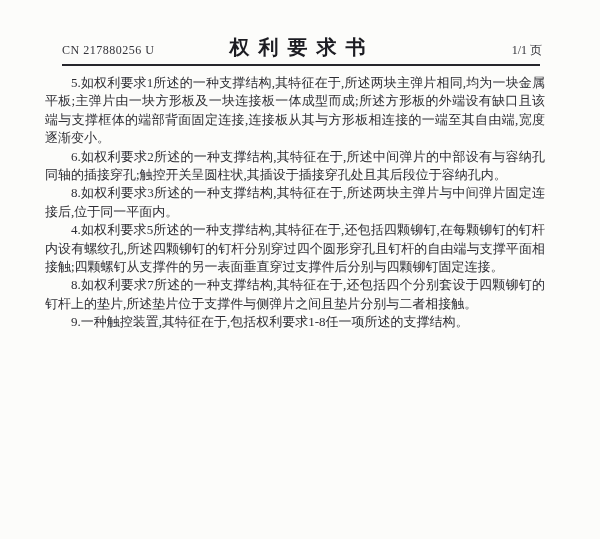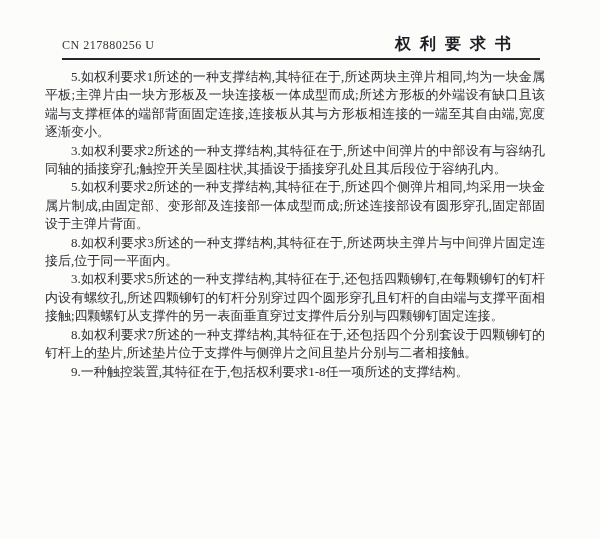--- a/index.html
+++ b/index.html
@@ -14,35 +14,35 @@
     margin: 0 auto;
     background: #fcfcfa;
     color: #2e2e34;
     font-family: "Liberation Serif", "DejaVu Serif", serif;
     overflow: hidden;
     box-sizing: border-box;
   }
   .header-row {
     display: flex;
     align-items: baseline;
-    margin: 34px 80px 0 62px;
+    margin: 34px 58px 0 62px;
     gap: 8px;
   }
   .doc-number {
     flex: 1;
     text-align: left;
     font-size: 12px;
     letter-spacing: 0.5px;
     color: #33333a;
     white-space: nowrap;
   }
   .doc-title {
     flex: 0 0 auto;
     text-align: center;
-    font-size: 16px;
+    font-size: 20px;
     font-weight: bold;
     letter-spacing: 9px;
     color: #1c1c22;
     white-space: nowrap;
   }
   .page-indicator {
     flex: 1;
     text-align: right;
     font-size: 12px;
     color: #33333a;
@@ -68,27 +68,27 @@
   }
 </style>
 </head>
 <body>
 
 <div class="page">
 
   <div class="header-row">
     <span class="doc-number">CN 217880256 U</span>
     <span class="doc-title">权利要求书</span>
+    <span class="page-indicator">1/1 页</span>
   </div>
 
   <div class="header-divider"></div>
 
   <main class="claims">
       <p class="claim">5.如权利要求1所述的一种支撑结构,其特征在于,所述两块主弹片相同,均为一块金属平板;主弹片由一块方形板及一块连接板一体成型而成;所述方形板的外端设有缺口且该端与支撑框体的端部背面固定连接,连接板从其与方形板相连接的一端至其自由端,宽度逐渐变小。</p>
-      <p class="claim">3.如权利要求2所述的一种支撑结构,其特征在于,所述中间弹片的中部设有与容纳孔同轴的插接穿孔;触控开关呈圆柱状,其插设于插接穿孔处且其后段位于容纳孔内。</p>
-      <p class="claim">5.如权利要求2所述的一种支撑结构,其特征在于,所述四个侧弹片相同,均采用一块金属片制成,由固定部、变形部及连接部一体成型而成;所述连接部设有圆形穿孔,固定部固设于主弹片背面。</p>
+      <p class="claim">6.如权利要求2所述的一种支撑结构,其特征在于,所述中间弹片的中部设有与容纳孔同轴的插接穿孔;触控开关呈圆柱状,其插设于插接穿孔处且其后段位于容纳孔内。</p>
       <p class="claim">8.如权利要求3所述的一种支撑结构,其特征在于,所述两块主弹片与中间弹片固定连接后,位于同一平面内。</p>
-      <p class="claim">3.如权利要求5所述的一种支撑结构,其特征在于,还包括四颗铆钉,在每颗铆钉的钉杆内设有螺纹孔,所述四颗铆钉的钉杆分别穿过四个圆形穿孔且钉杆的自由端与支撑平面相接触;四颗螺钉从支撑件的另一表面垂直穿过支撑件后分别与四颗铆钉固定连接。</p>
+      <p class="claim">4.如权利要求5所述的一种支撑结构,其特征在于,还包括四颗铆钉,在每颗铆钉的钉杆内设有螺纹孔,所述四颗铆钉的钉杆分别穿过四个圆形穿孔且钉杆的自由端与支撑平面相接触;四颗螺钉从支撑件的另一表面垂直穿过支撑件后分别与四颗铆钉固定连接。</p>
       <p class="claim">8.如权利要求7所述的一种支撑结构,其特征在于,还包括四个分别套设于四颗铆钉的钉杆上的垫片,所述垫片位于支撑件与侧弹片之间且垫片分别与二者相接触。</p>
       <p class="claim">9.一种触控装置,其特征在于,包括权利要求1-8任一项所述的支撑结构。</p>
     </main>
 
 </div>
 
 </body></html>

